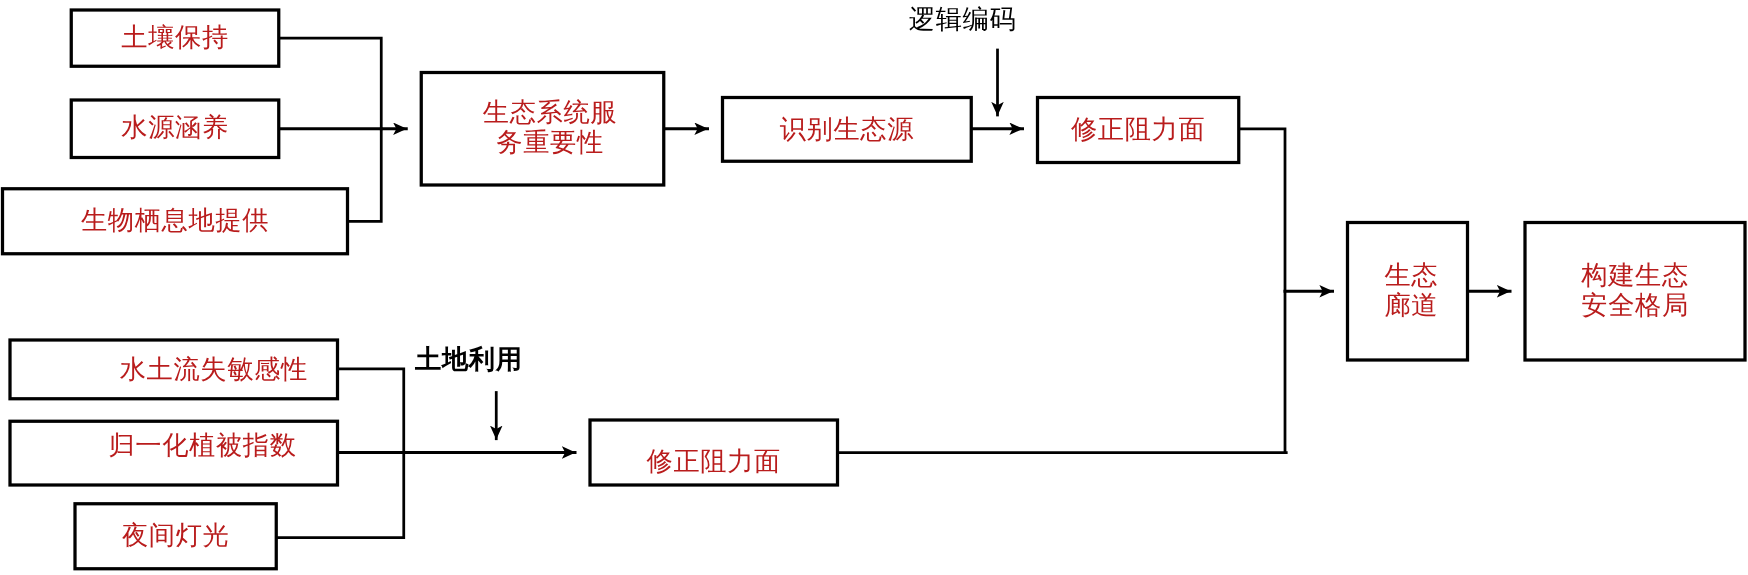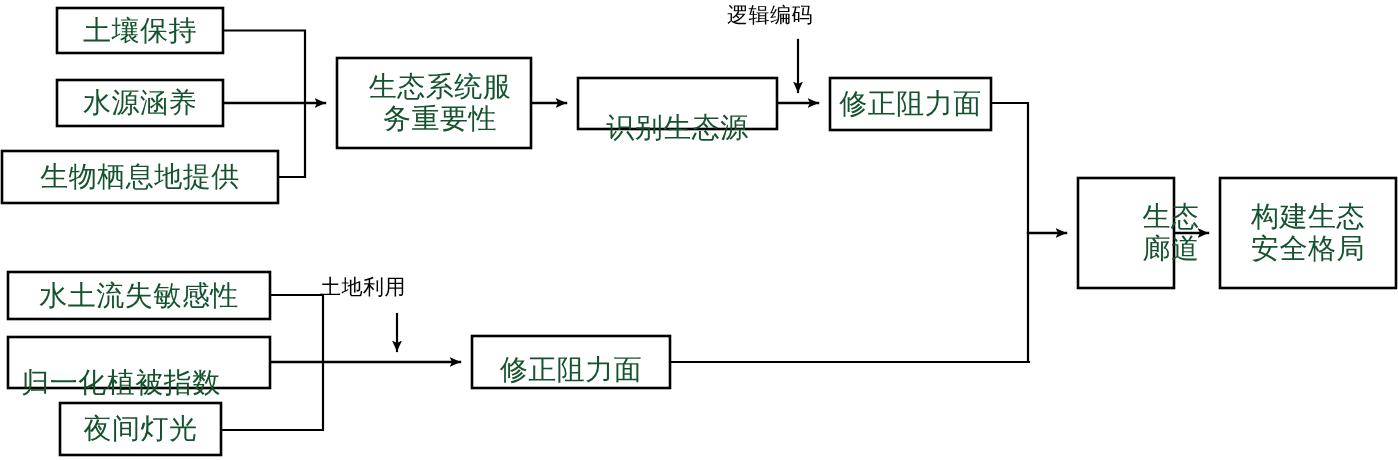--- a/index.html
+++ b/index.html
@@ -44,23 +44,23 @@
   .arrow-head {
     fill: #000000;
     stroke: none;
   }
   .node-text {
     position: absolute;
     display: flex;
     align-items: center;
     justify-content: center;
     text-align: center;
-    color: #14532d;
+    color: #b91c1c;
     font-family: "Liberation Serif", "DejaVu Serif", serif;
-    font-size: 28px;
+    font-size: 21px;
     line-height: 1.14;
     letter-spacing: 0.5px;
     white-space: pre-line;
     pointer-events: none;
   }
   .free-label {
     position: absolute;
     color: #000000;
     font-family: "Liberation Serif", "DejaVu Serif", serif;
     font-size: 21px;
@@ -121,27 +121,27 @@
     <rect class="node-rect" x="8" y="337" width="262" height="51"></rect>
     <rect class="node-rect" x="60" y="403" width="161" height="52"></rect>
     <rect class="node-rect" x="472" y="336" width="198" height="52"></rect>
   </svg>
 
   <div class="node-text" style="left:57px;top:8px;width:166px;height:45px;">土壤保持</div>
   <div class="node-text" style="left:57px;top:80px;width:166px;height:46px;">水源涵养</div>
   <div class="node-text" style="left:2px;top:151px;width:276px;height:52px;">生物栖息地提供</div>
   <div class="node-text" style="left:337px;top:58px;width:206px;height:90px;">生态系统服
 务重要性</div>
-  <div class="node-text" style="left:578px;top:78px;width:199px;height:51px;margin-top:24px;">识别生态源</div>
+  <div class="node-text" style="left:578px;top:78px;width:199px;height:51px;">识别生态源</div>
   <div class="node-text" style="left:830px;top:78px;width:161px;height:52px;">修正阻力面</div>
-  <div class="node-text" style="left:1094px;top:178px;width:96px;height:110px;padding-left:29px;">生态
+  <div class="node-text" style="left:1052px;top:178px;width:96px;height:110px;padding-left:29px;">生态
 廊道</div>
   <div class="node-text" style="left:1220px;top:178px;width:176px;height:110px;border-radius:16px;">构建生态
 安全格局</div>
-  <div class="node-text" style="left:8px;top:272px;width:262px;height:47px;">水土流失敏感性</div>
-  <div class="node-text" style="left:8px;top:357px;width:226px;height:51px;">归一化植被指数</div>
+  <div class="node-text" style="left:8px;top:272px;width:262px;height:47px;padding-left:32px;">水土流失敏感性</div>
+  <div class="node-text" style="left:8px;top:331px;width:226px;height:51px;padding-left:41px;">归一化植被指数</div>
   <div class="node-text" style="left:60px;top:403px;width:161px;height:52px;">夜间灯光</div>
   <div class="node-text" style="left:472px;top:336px;width:198px;height:68px;">修正阻力面</div>
 
   <div class="free-label" style="left:727px;top:4px;">逻辑编码</div>
-  <div class="free-label" style="left:320px;top:276px;">土地利用</div>
+  <div class="free-label" style="left:332px;top:276px;font-weight:bold;">土地利用</div>
 
 </div>
 
 </body></html>

